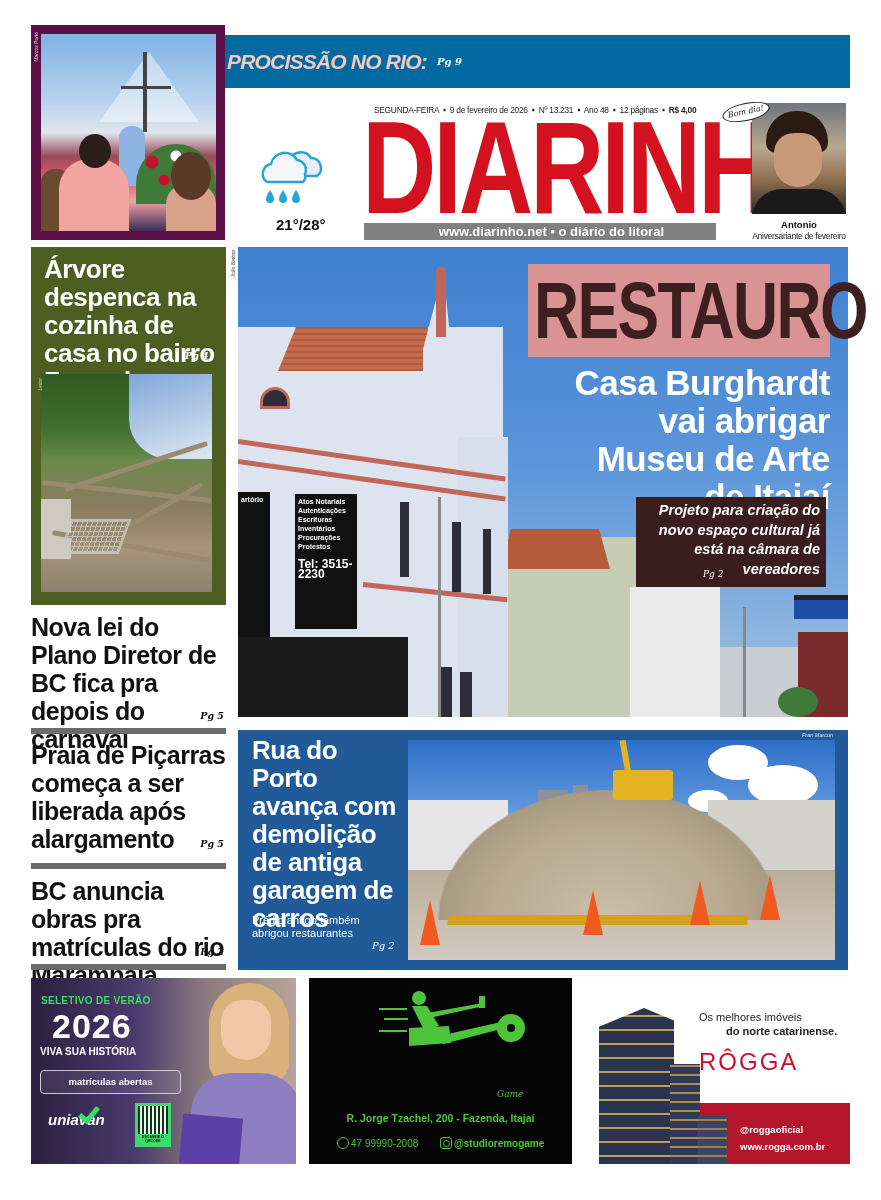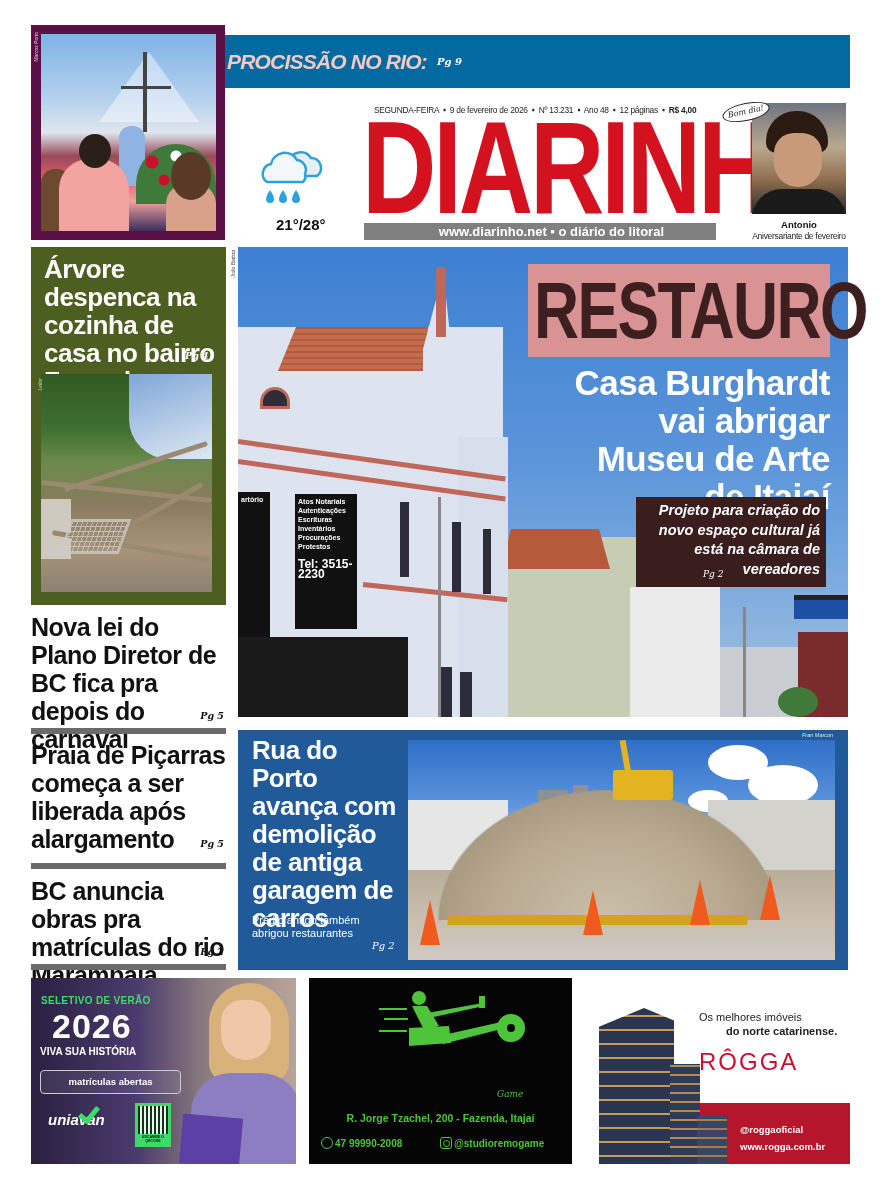--- a/index.html
+++ b/index.html
@@ -139,21 +139,21 @@
     #ad-uniavan .woman-hair { position:absolute; left: 178px; top: 5px; width: 80px; height: 100px; background: #d8b27a; border-radius: 40px 40px 20px 20px; }
     #ad-uniavan .woman-face { position:absolute; left: 190px; top: 22px; width: 50px; height: 60px; background: #f0c8a8; border-radius: 22px 22px 26px 26px; }
     #ad-uniavan .woman-shirt { position:absolute; left: 160px; top: 95px; width: 110px; height: 100px; background: #8d7ec2; border-radius: 40px 40px 0 0; }
     #ad-uniavan .folder { position:absolute; left: 150px; top: 138px; width: 60px; height: 50px; background: #5d3fa8; transform: rotate(5deg); }
 
     #ad-studio { left: 309px; top: 978px; width: 263px; height: 186px; background:#050505; overflow:hidden; }
     #ad-studio .rower { position:absolute; left: 70px; top: 10px; width: 150px; height: 70px; }
     #ad-studio .brand { position:absolute; left: 50px; top: 80px; color:#4ec43a; font-family: "DejaVu Serif", serif; font-style: italic; font-size: 28px; font-weight: bold; letter-spacing: -1px; white-space:nowrap; }
     #ad-studio .brand-sub { position:absolute; left: 188px; top: 111px; color:#4ec43a; font-family: "DejaVu Serif", serif; font-style: italic; font-size: 9px; }
     #ad-studio .addr { position:absolute; left: 0; top: 134px; width: 263px; text-align:center; color:#4ec43a; font-size: 10.5px; font-weight:bold; white-space:nowrap; }
-    #ad-studio .phone { position:absolute; left: 12px; top: 159px; color:#4ec43a; font-size: 10px; font-weight:bold; white-space:nowrap; }
+    #ad-studio .phone { position:absolute; left: 28px; top: 159px; color:#4ec43a; font-size: 10px; font-weight:normal; white-space:nowrap; }
     #ad-studio .ig { position:absolute; left: 131px; top: 159px; color:#4ec43a; font-size: 10px; font-weight:bold; white-space:nowrap; }
     .ico-circle { display:inline-block; width: 12px; height: 12px; border: 1.5px solid #4ec43a; border-radius: 50%; vertical-align: -2px; margin-right: 2px; }
     .ico-square { display:inline-block; width: 12px; height: 12px; border: 1.5px solid #4ec43a; border-radius: 3px; vertical-align: -2px; margin-right: 2px; position:relative; }
     .ico-square::after { content:""; position:absolute; left: 2px; top: 2px; width: 5px; height: 5px; border:1.2px solid #4ec43a; border-radius:50%; }
 
     #ad-rogga { left: 585px; top: 978px; width: 265px; height: 186px; background:#fff; overflow:hidden; }
     #ad-rogga .red { position:absolute; left: 110px; top: 125px; width: 155px; height: 61px; background:#b5162b; }
     #ad-rogga .tower1 { position:absolute; left: 14px; top: 30px; width: 75px; height: 156px; background: repeating-linear-gradient(0deg, #2a3550 0 7px, #c49a5e 7px 9px, #2a3550 9px 14px); clip-path: polygon(0 12%, 60% 0, 100% 8%, 100% 100%, 0 100%); }
     #ad-rogga .tower2 { position:absolute; left: 85px; top: 86px; width: 30px; height: 100px; background: repeating-linear-gradient(0deg, #2f3a58 0 7px, #b38a50 7px 9px); }
     #ad-rogga .tower3 { position:absolute; left: 112px; top: 138px; width: 30px; height: 48px; background: repeating-linear-gradient(0deg, #3a4463 0 7px, #a47c48 7px 9px); }

